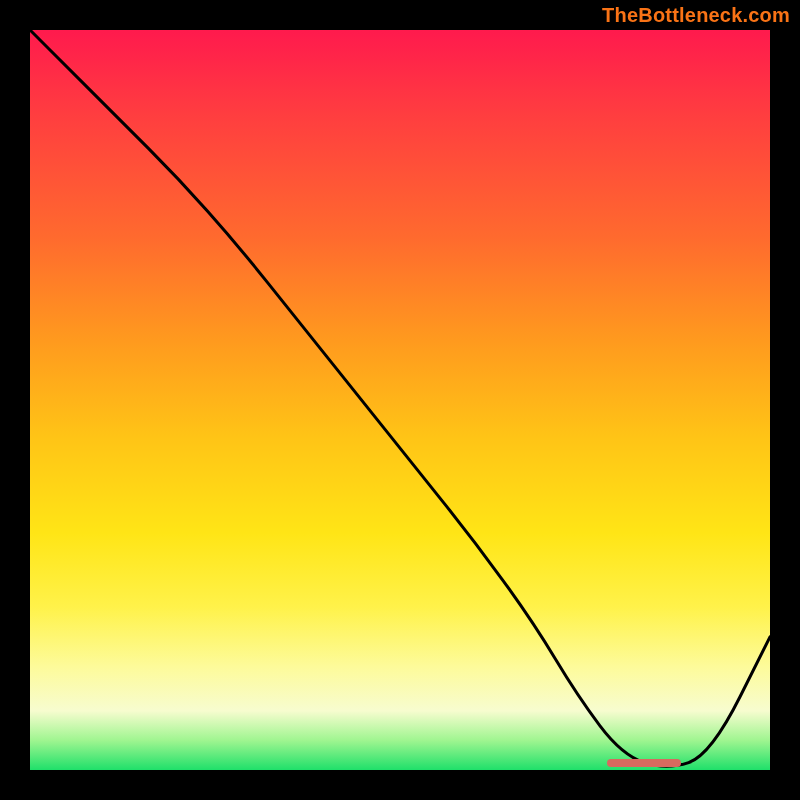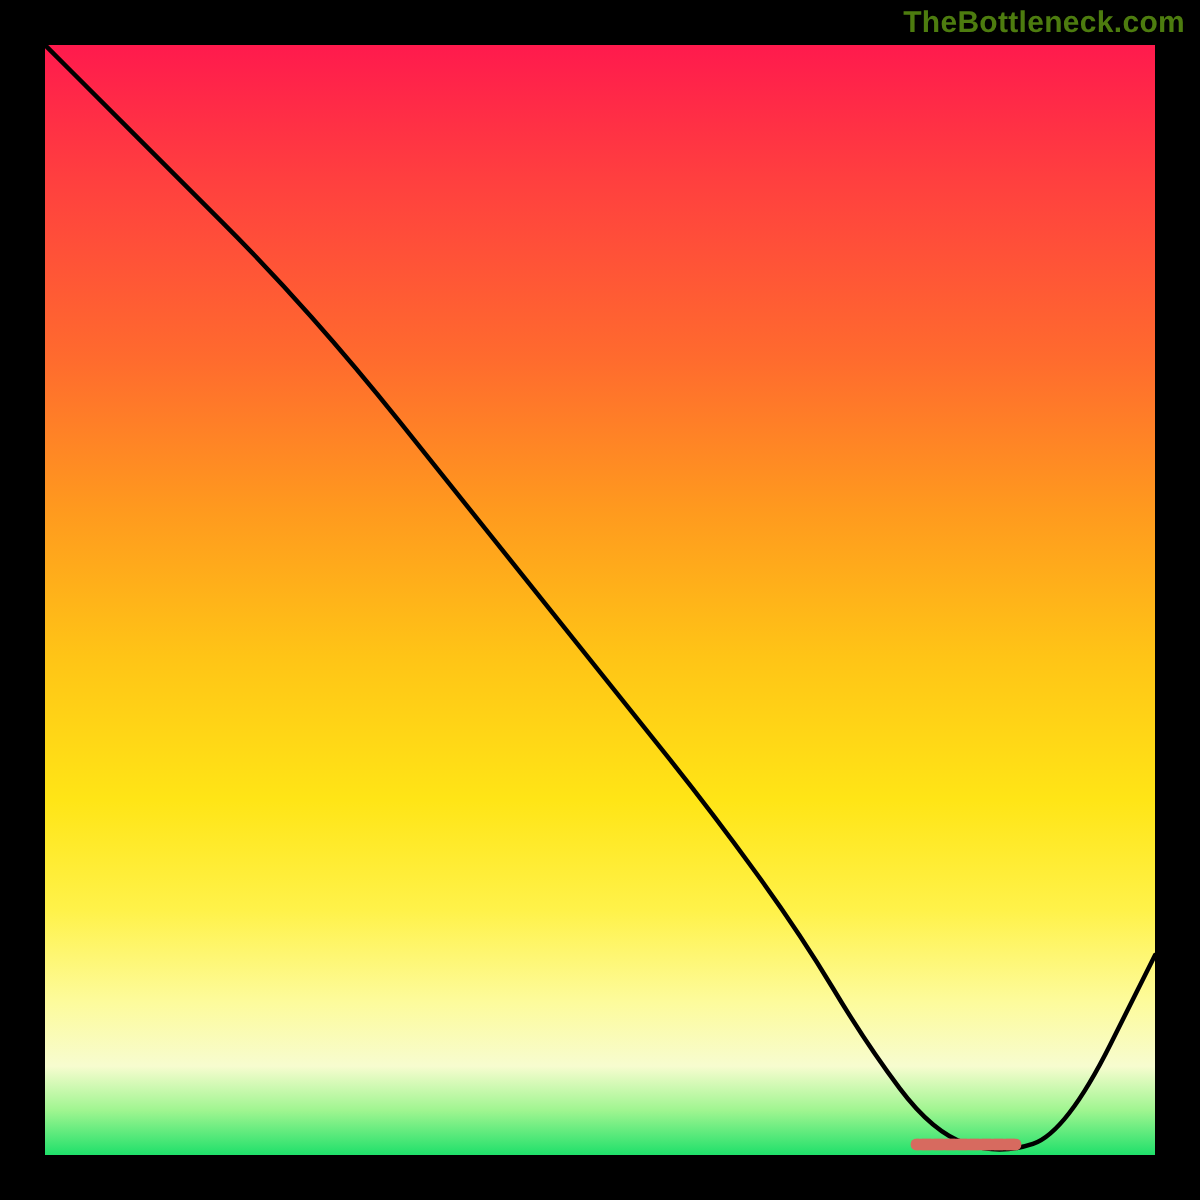--- a/index.html
+++ b/index.html
@@ -56,21 +56,21 @@
       #d76a5f 0px,
       #d76a5f 6px,
       rgba(0,0,0,0) 6px,
       rgba(0,0,0,0) 8px
     );
   }
   .watermark {
     position: absolute;
     top: 4px;
     right: 10px;
-    color: #4d7c0f;
+    color: #f97316;
     font-size: 20px;
     font-weight: 600;
     letter-spacing: 0.2px;
     user-select: none;
   }
 </style>
 </head>
 <body>
 
 <div class="frame">

